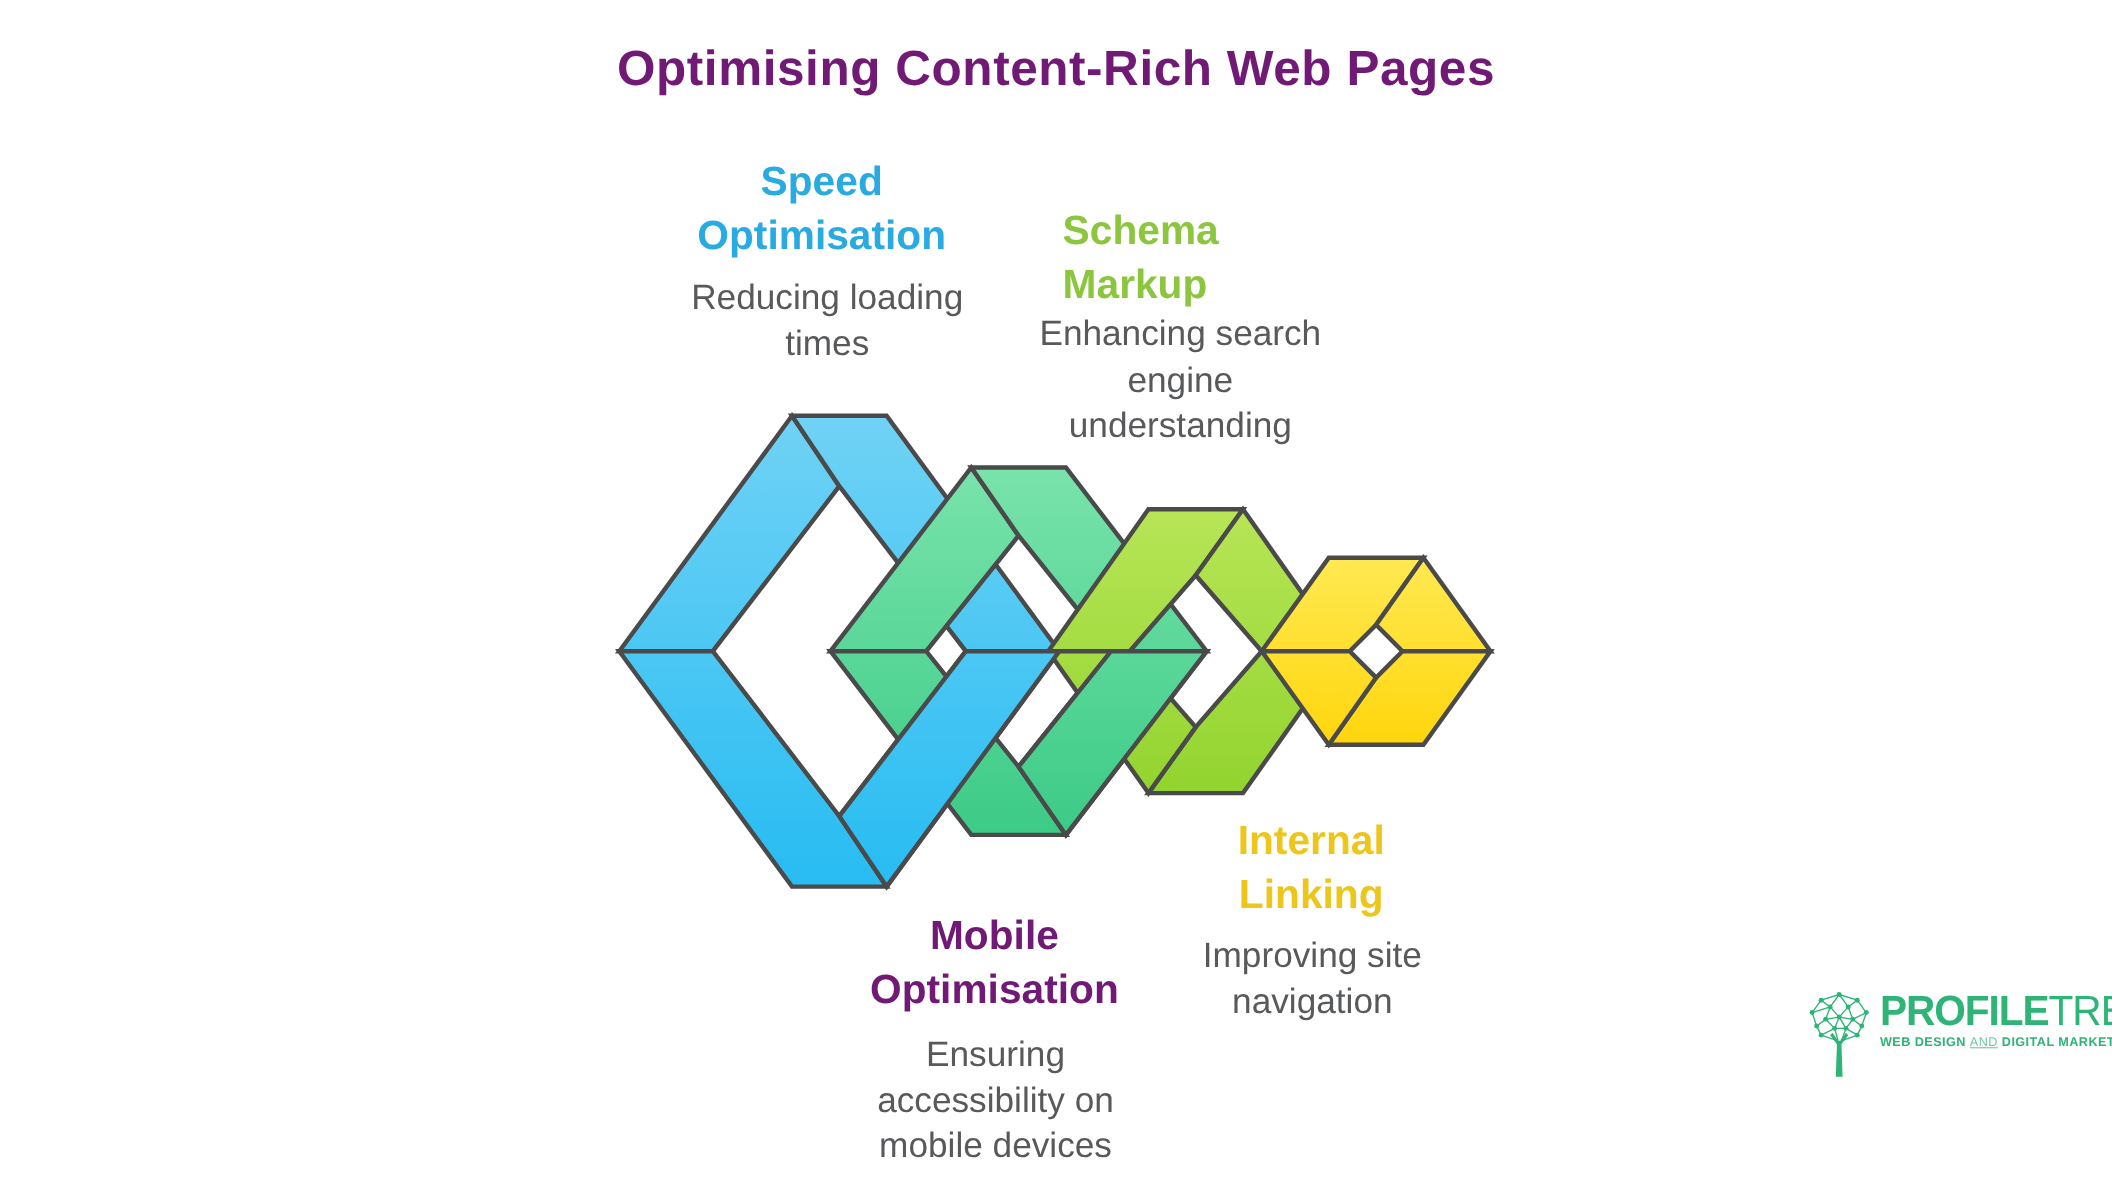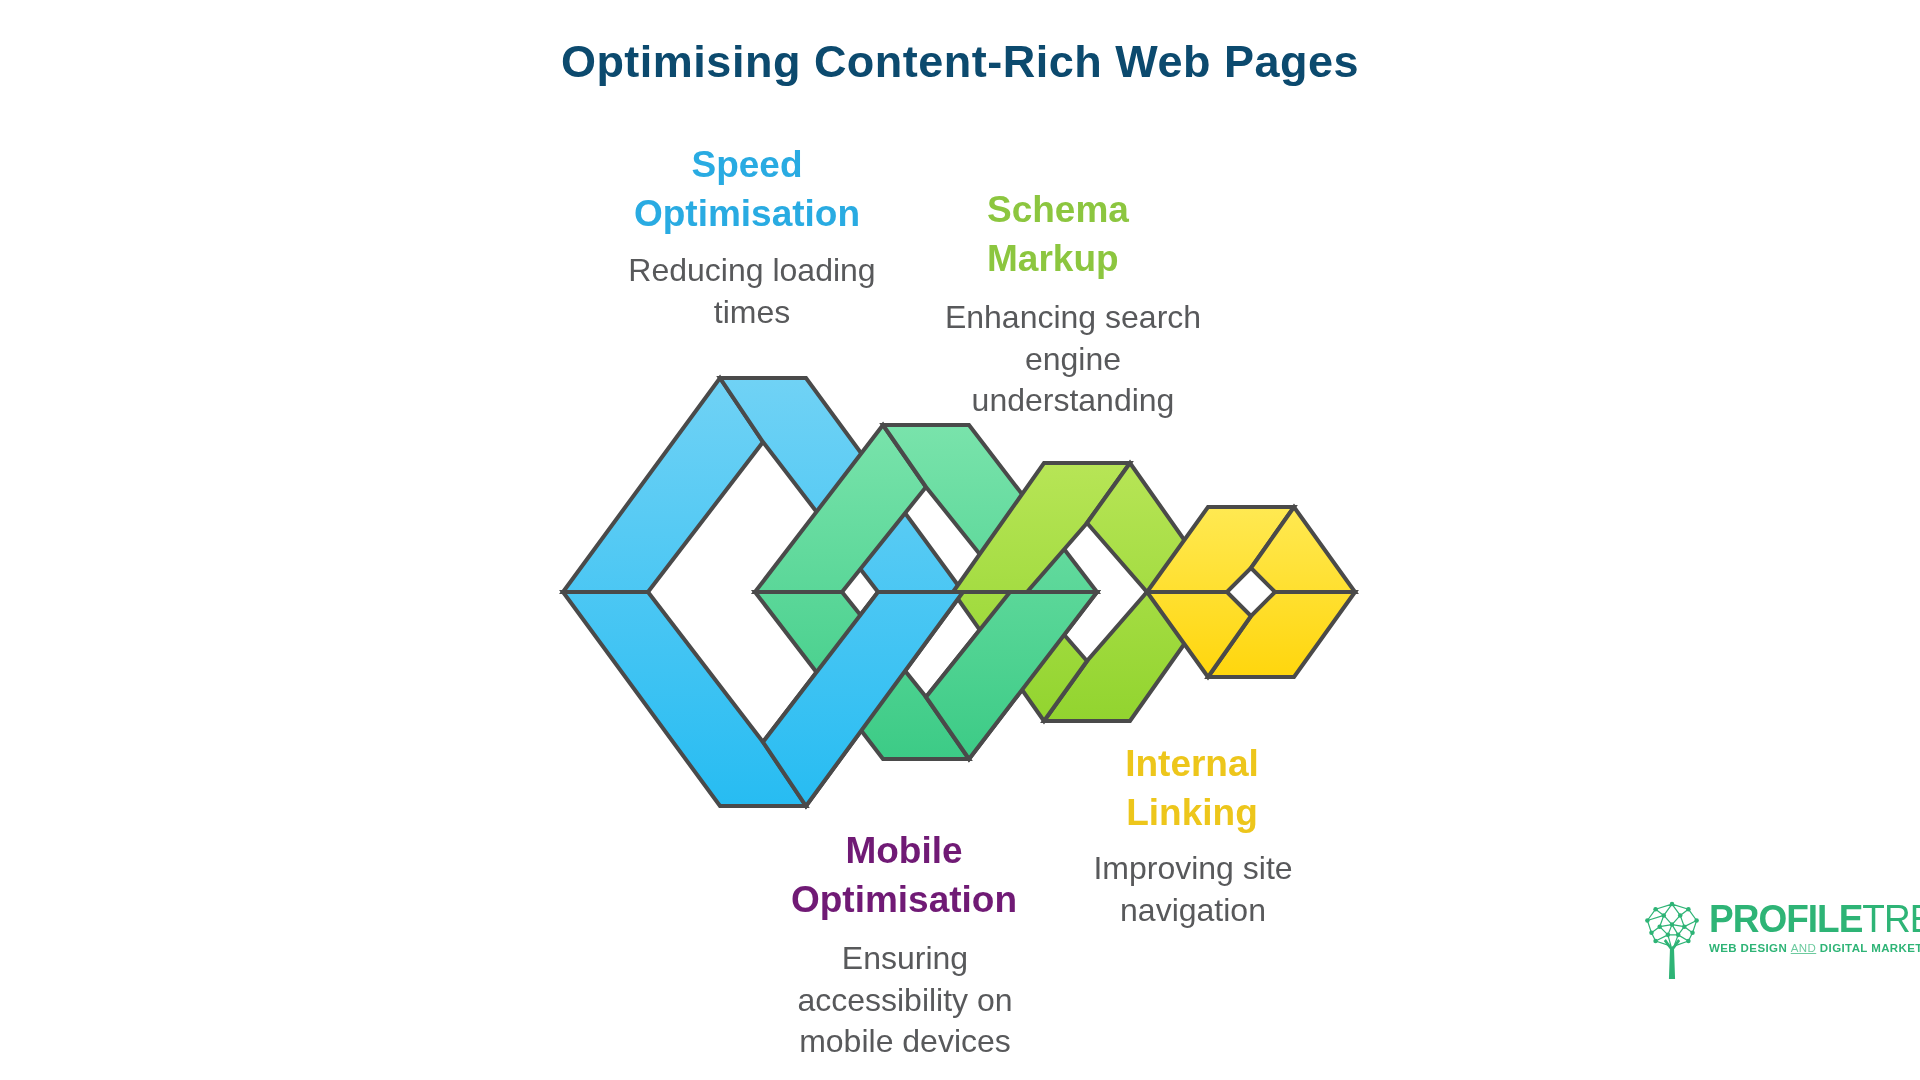--- a/index.html
+++ b/index.html
@@ -79,30 +79,30 @@
     <path class="link-face" fill="url(#grad3)" d="M1147,592 L1208,507 L1294,507 L1251,568 L1227,592 Z"></path>
     <path class="link-face" fill="url(#grad3)" d="M1294,507 L1355,592 L1275,592 L1251,568 Z"></path>
     <path class="link-face" fill="url(#grad3)" d="M1355,592 L1294,677 L1208,677 L1251,616 L1275,592 Z"></path>
     <path class="link-face" fill="url(#grad3)" d="M1208,677 L1147,592 L1227,592 L1251,616 Z"></path>
   </g>
 
   <path class="link-face" fill="url(#grad0)" d="M963,592 L806,806 L763,742 L878,592 Z"></path>
   <path class="link-face" fill="url(#grad1)" d="M1097,592 L969,759 L926,697 L1010,592 Z"></path>
 </svg>
 
-<div class="abs txt page-title centered" style="left: 960px; top: 36px; width: 900px; color: #0c4a6e;">Optimising Content-Rich Web Pages</div>
+<div class="abs txt page-title centered" style="left: 960px; top: 36px; width: 900px; color: #701a75;">Optimising Content-Rich Web Pages</div>
 
 <div class="abs txt item-heading centered" style="left: 747px; top: 141px; color: rgb(41, 171, 226);">Speed
 Optimisation</div>
 <div class="abs txt item-desc centered" style="left:752px;top:250px;">Reducing loading
 times</div>
 
-<div class="abs txt item-heading left-align" style="left: 966px; top: 186px; color: rgb(140, 198, 63); margin-left: 21px;">Schema
+<div class="abs txt item-heading left-align" style="left: 966px; top: 186px; color: rgb(140, 198, 63);">Schema
 Markup</div>
-<div class="abs txt item-desc centered" style="left:1073px;top:297px;">Enhancing search
+<div class="abs txt item-desc centered" style="left:1073px;top:283px;">Enhancing search
 engine
 understanding</div>
 
 <div class="abs txt item-heading centered" style="left: 904px; top: 827px; color: #701a75;">Mobile
 Optimisation</div>
 <div class="abs txt item-desc centered" style="left:905px;top:938px;">Ensuring
 accessibility on
 mobile devices</div>
 
 <div class="abs txt item-heading centered" style="left: 1192px; top: 740px; color: rgb(237, 198, 27);">Internal

